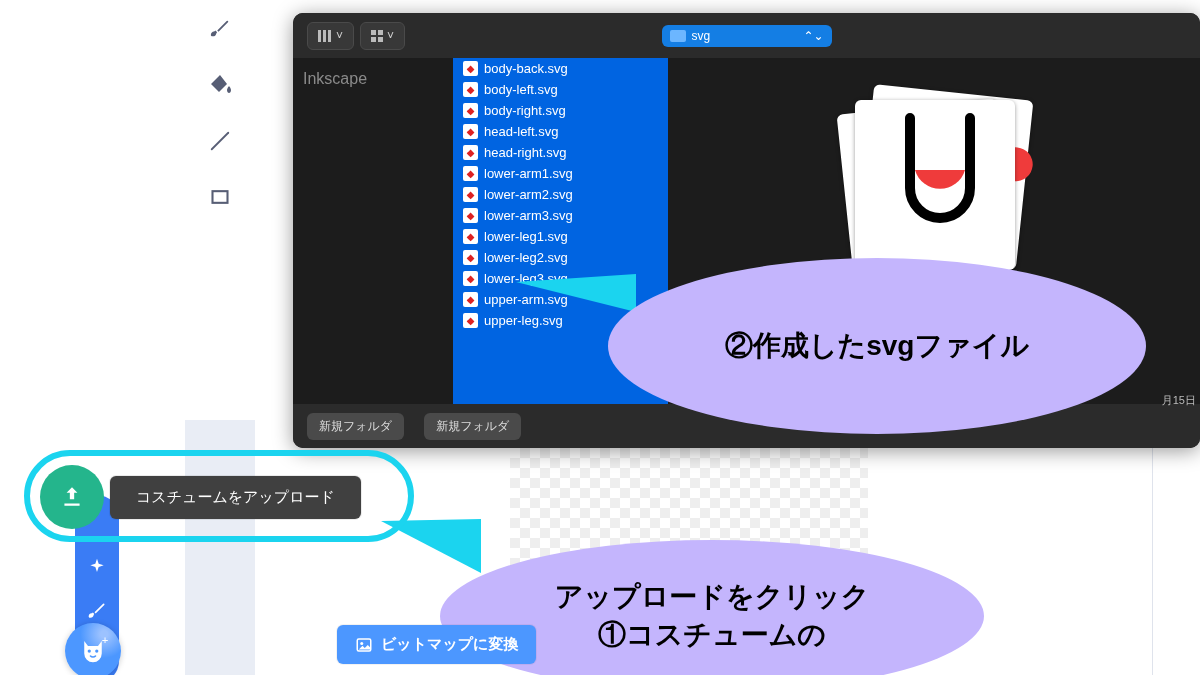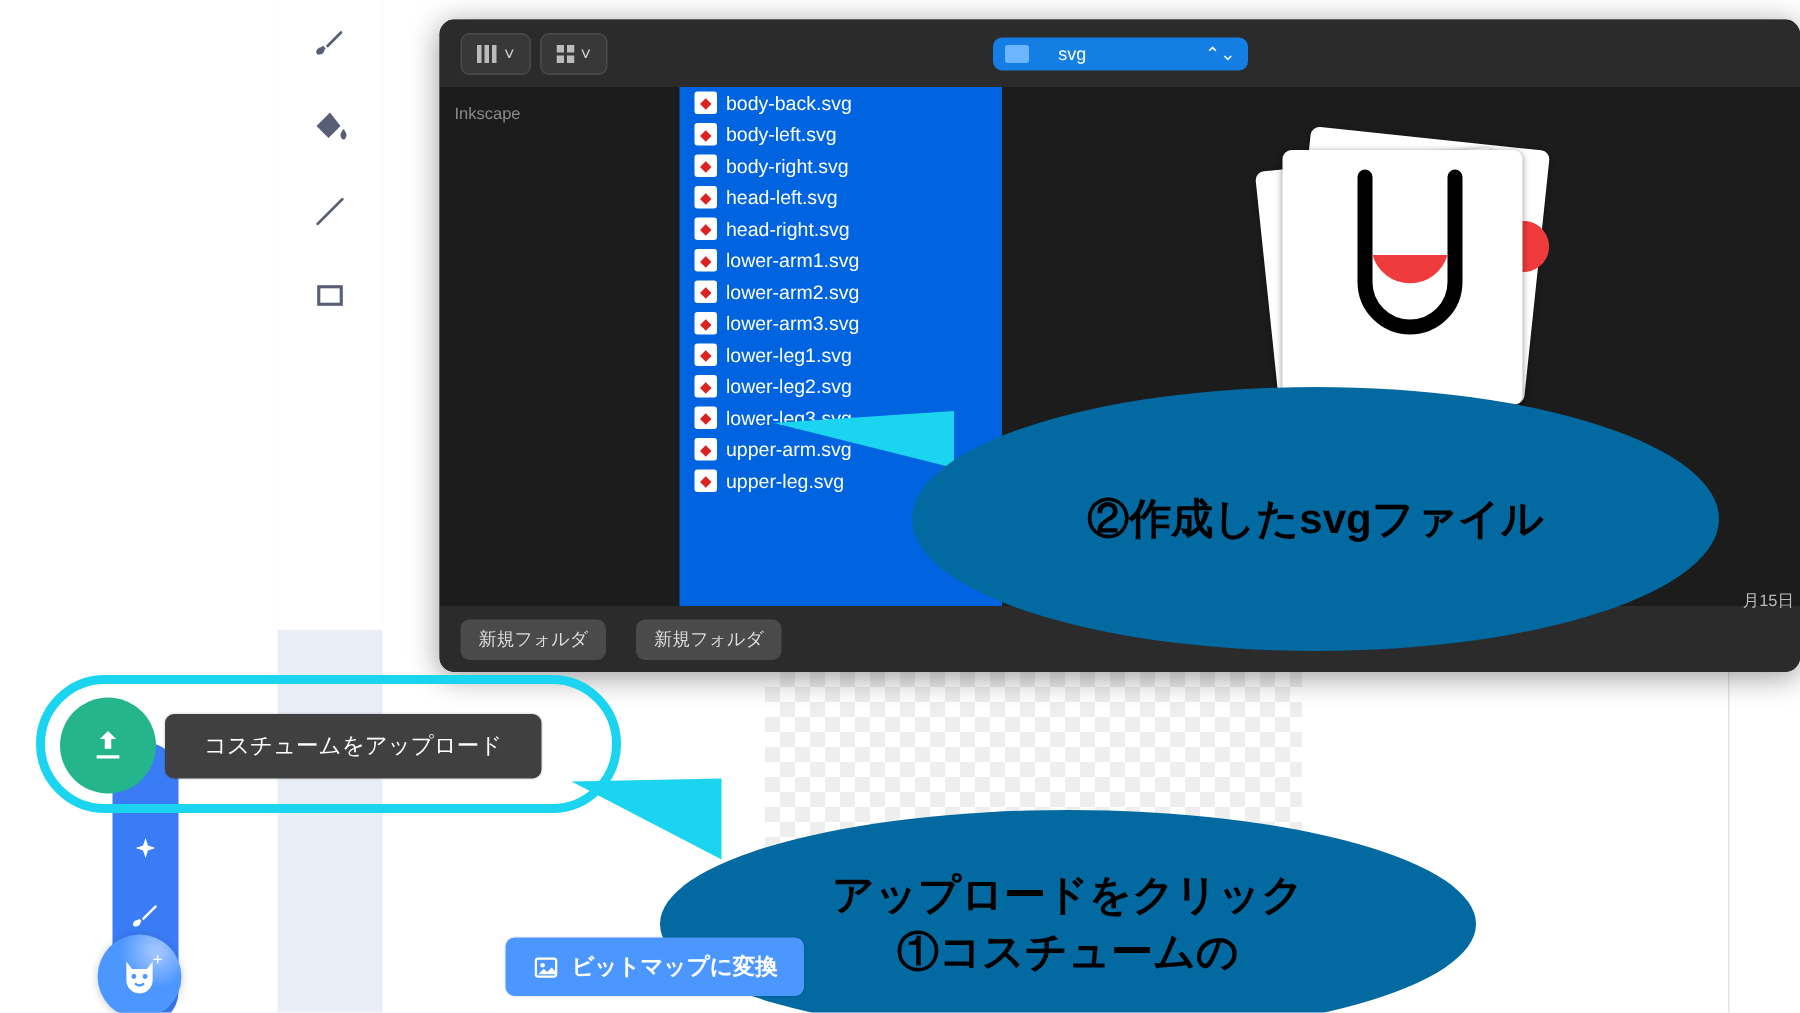--- a/index.html
+++ b/index.html
@@ -79,30 +79,30 @@
     display: flex; background: #383838; border-radius: 6px; overflow: hidden;
     border: 1px solid #4a4a4a;
   }
   .seg > div {
     padding: 6px 10px; display: flex; align-items: center; gap: 4px;
     color: #cfcfcf; font-size: 12px;
   }
   .path-pop {
     position: absolute; left: 50%; transform: translateX(-50%);
     background: #147ee4; color: #fff; border-radius: 6px;
-    padding: 4px 8px; display: flex; align-items: center; gap: 20px;
+    padding: 4px 8px; display: flex; align-items: center; gap: 6px;
     font-size: 12px; min-width: 170px;
   }
   .path-pop .folder { width: 16px; height: 12px; background: #6cb6ff; border-radius: 2px; }
   .path-pop .caret { margin-left: auto; }
   .finder-body { display: flex; height: 346px; }
   .sidebar {
     width: 160px; background: #1c1c1c; padding: 12px 10px;
   }
-  .sidebar-label { color: #8a8a8a; font-size: 11px; }
+  .sidebar-label { color: #8a8a8a; font-size: 16px; }
   .file-list {
     width: 215px; background: #0064e1; height: 100%; overflow: hidden;
   }
   .file-row {
     display: flex; align-items: center; gap: 6px;
     padding: 3px 10px; color: #fff; font-size: 13px;
     white-space: nowrap;
   }
   .file-row .fi {
     width: 15px; height: 15px; background: #fff; border-radius: 2px;
@@ -127,21 +127,21 @@
     height: 44px; background: #2b2b2b; display: flex; align-items: center;
     padding: 0 14px; gap: 20px;
   }
   .bot-btn {
     background: #4a4a4a; color: #ddd; border-radius: 6px;
     padding: 5px 12px; font-size: 12px;
   }
 
   
   .bubble {
-    position: absolute; background: #0369a1; color: #000;
+    position: absolute; background: #c4b5fd; color: #000;
     font-weight: 700; border-radius: 50%;
     display: flex; align-items: center; justify-content: center;
     text-align: center; line-height: 1.35;
   }
   .bubble.b1 {
     left: 608px; top: 258px; width: 538px; height: 176px;
     font-size: 28px;
   }
   .bubble.b2 {
     left: 440px; top: 540px; width: 544px; height: 152px;

